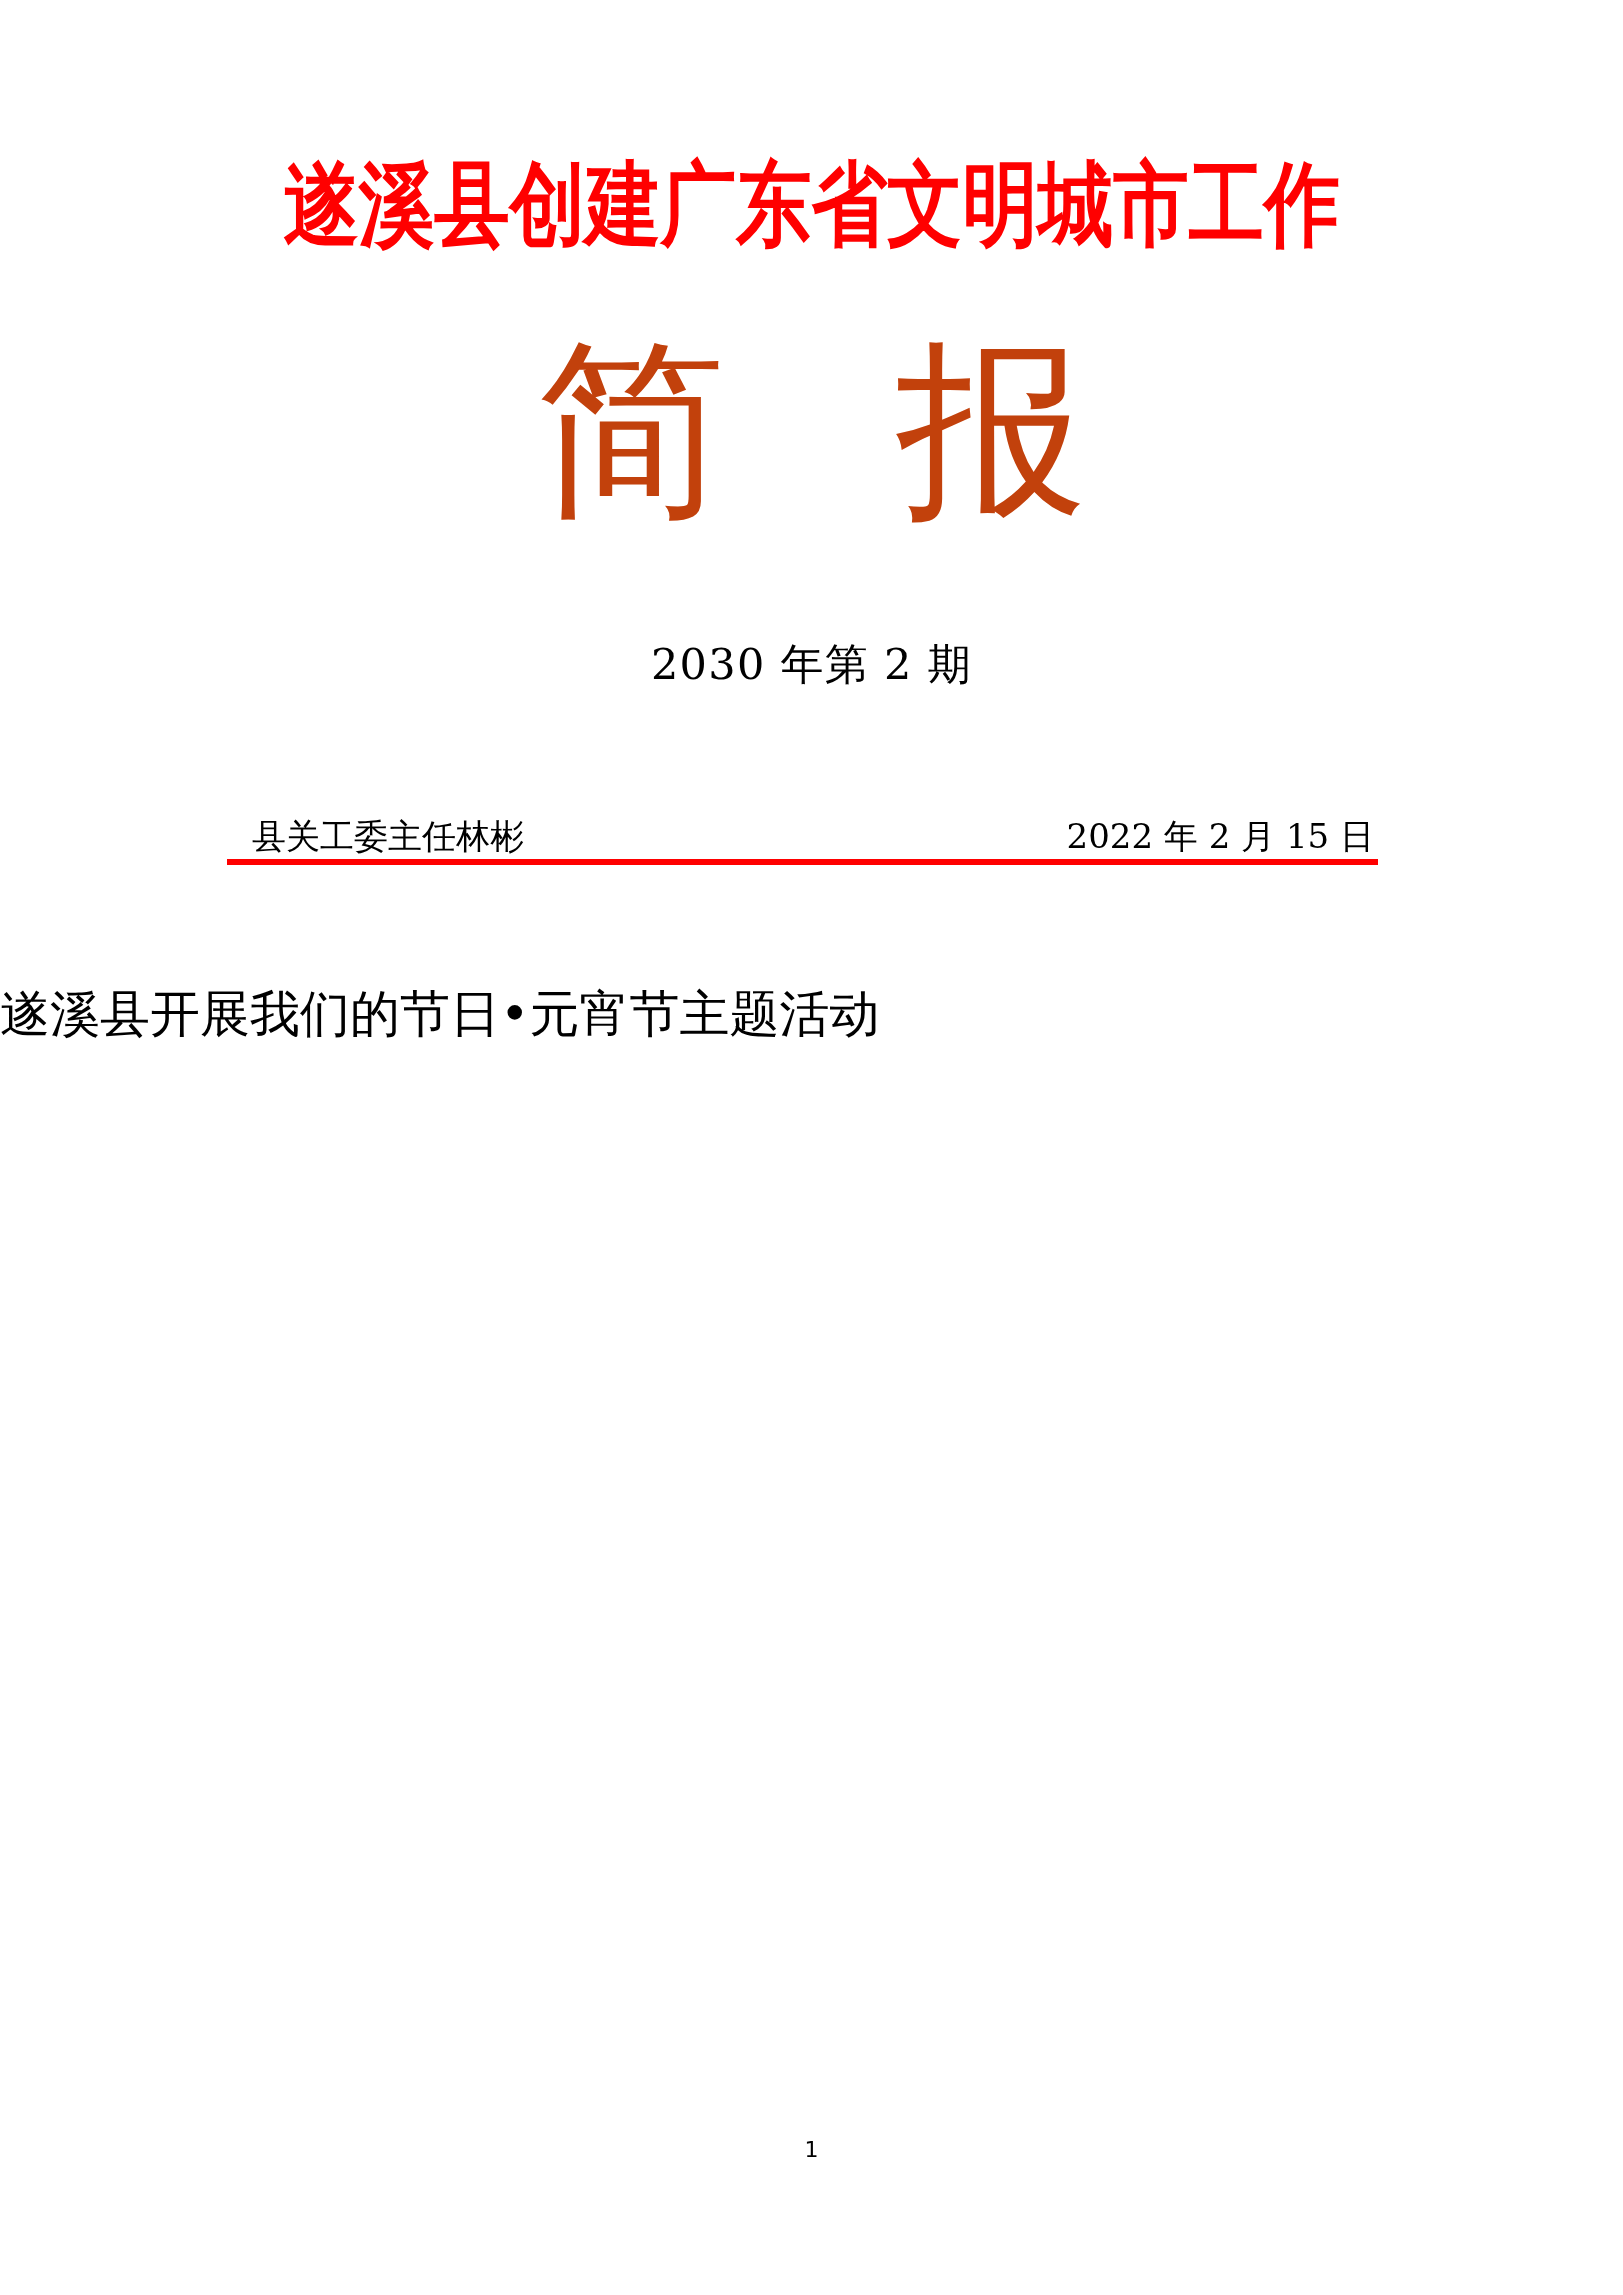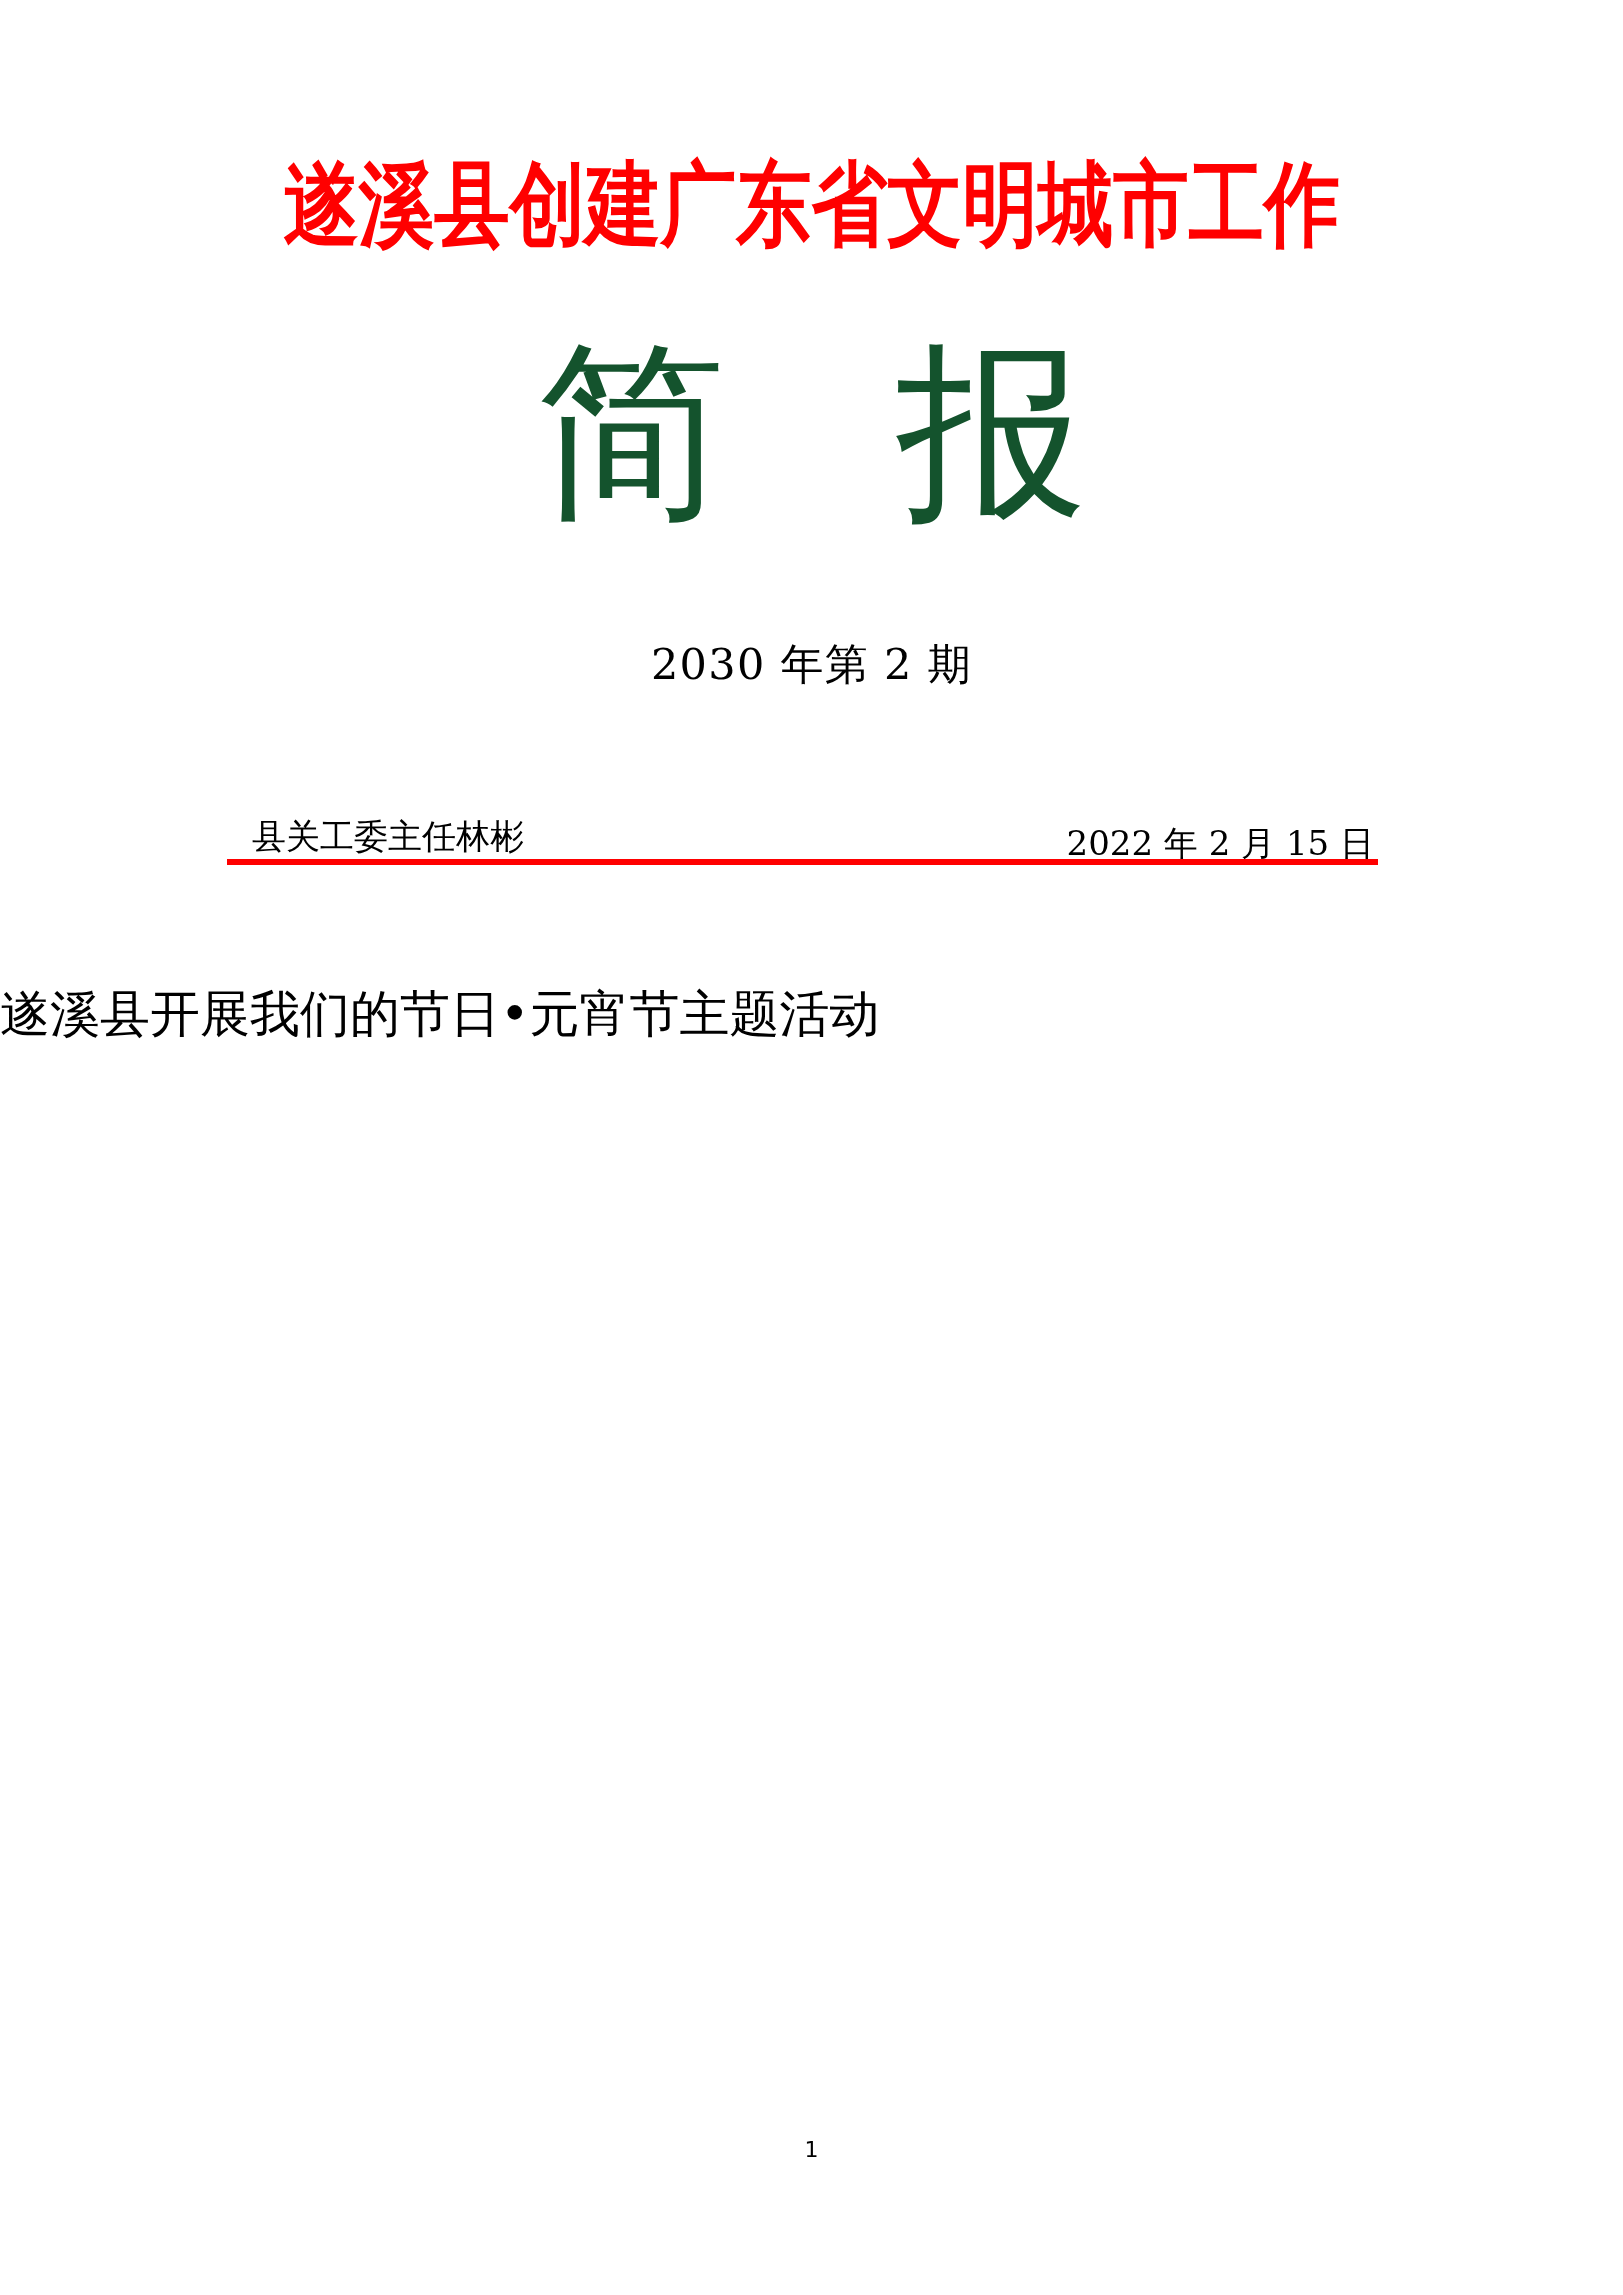--- a/index.html
+++ b/index.html
@@ -36,24 +36,24 @@
       letter-spacing: 0px;
       transform: scaleX(0.82);
       transform-origin: center;
     }
     .masthead-jianbao {
       position: absolute;
       left: 0;
       width: 1623px;
       top: 334px;
       text-align: center;
-      font-family: Liberation Sans, sans-serif;
+      font-family: Liberation Serif, serif;
       font-size: 190px;
       line-height: 196px;
-      color: #14532d;
+      color: #c2410c;
     }
     .masthead-jianbao span {
       display: inline-block;
     }
     .masthead-jianbao .gap {
       width: 170px;
     }
     .issue {
       position: absolute;
       left: 0;
@@ -74,21 +74,21 @@
       line-height: 39px;
     }
     .meta-left {
       position: absolute;
       left: 0;
       top: 0;
     }
     .meta-right {
       position: absolute;
       right: 0;
-      top: 7px;
+      top: 0;
     }
     .red-rule {
       position: absolute;
       left: 227px;
       top: 859px;
       width: 1151px;
       height: 5.9px;
       background: #ff0000;
     }
     .article-title {

